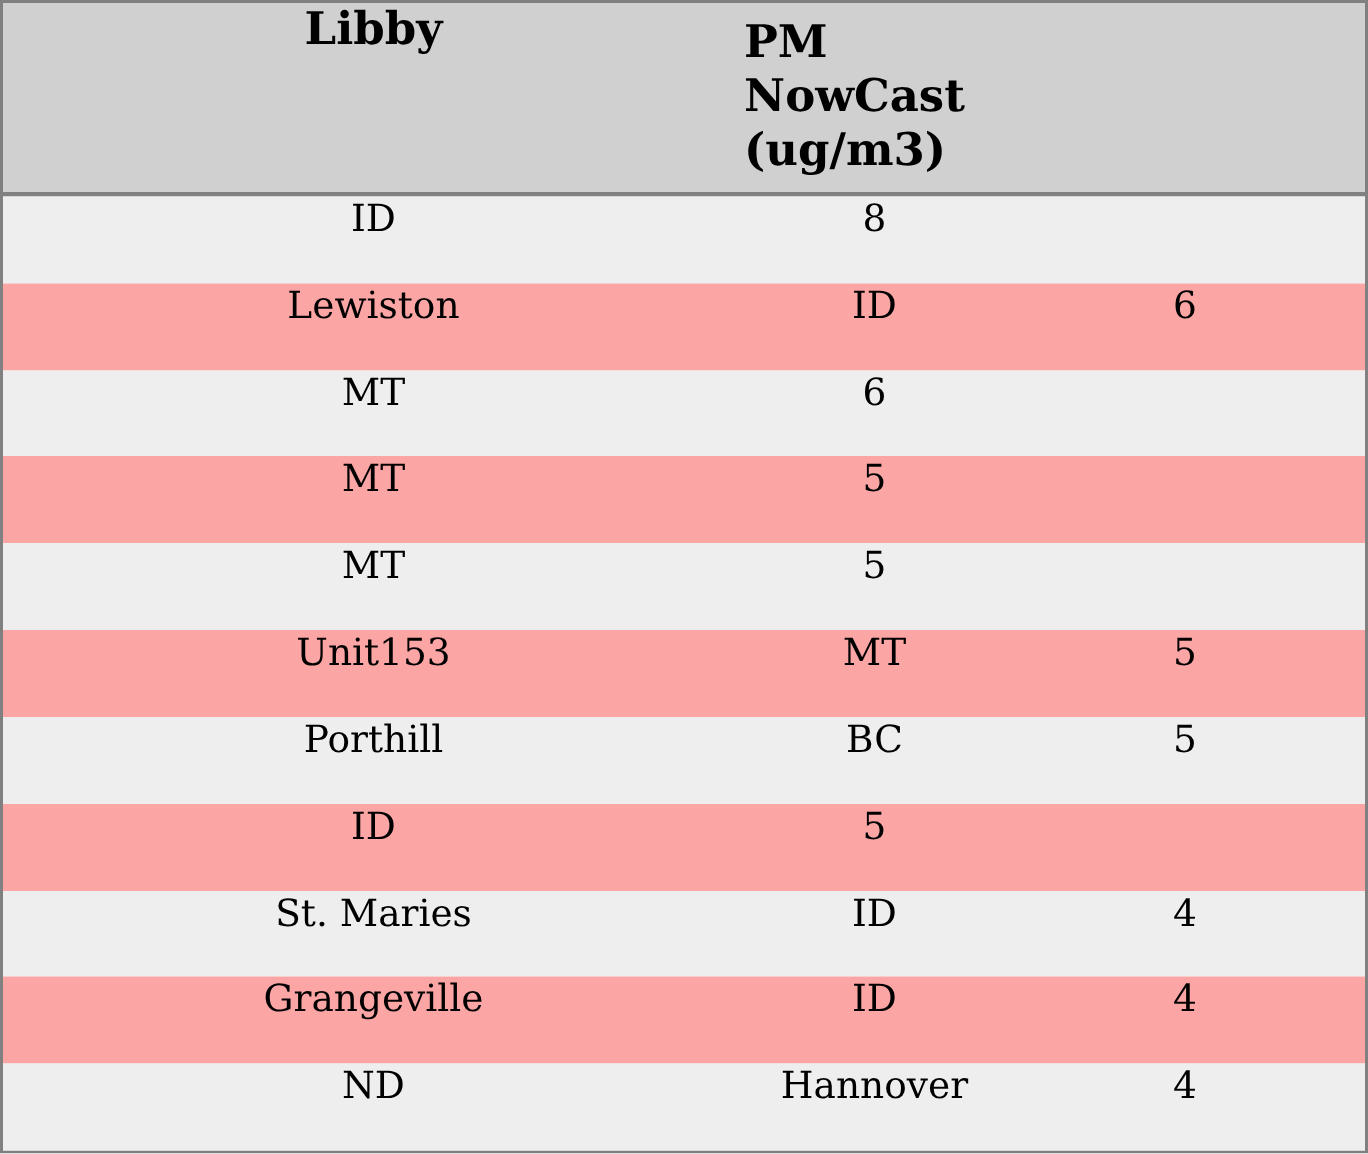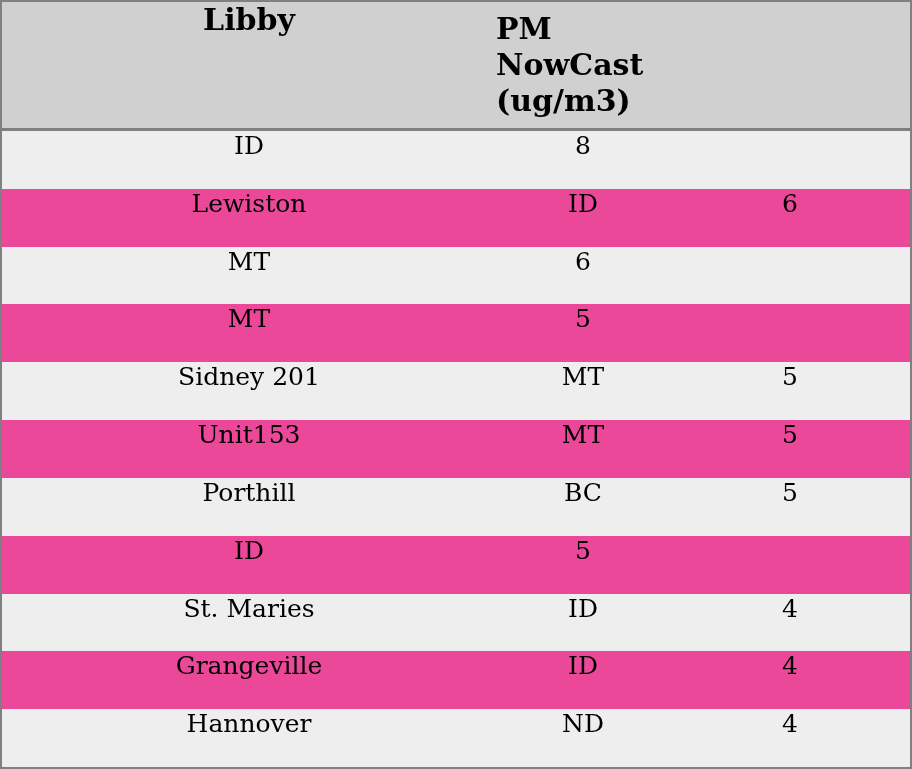--- a/index.html
+++ b/index.html
@@ -25,21 +25,21 @@
     font-weight: bold;
     font-size: 30px;
   }
   .header-separator {
     background: #808080;
   }
   .t-row {
     display: grid;
     grid-template-columns: 494px 174px 240px;
     font-size: 25px;
-    background: #ec4899;
+    background: #fca5a5;
   }
   
   .t-row:nth-child(odd) {
     background: #eeeeee;
   }
   .cell {
     display: flex;
     align-items: flex-start;
     justify-content: center;
     text-align: center;
@@ -83,21 +83,20 @@
     <div class="cell">MT</div>
     <div class="cell">6</div>
   </div>
 
   <div class="t-row">
     <div class="cell">MT</div>
     <div class="cell">5</div>
   </div>
 
   <div class="t-row">
-    <div class="cell">Sidney 201</div>
     <div class="cell">MT</div>
     <div class="cell">5</div>
   </div>
 
   <div class="t-row">
     <div class="cell">Unit153</div>
     <div class="cell">MT</div>
     <div class="cell">5</div>
   </div>
 
@@ -118,18 +117,18 @@
     <div class="cell">4</div>
   </div>
 
   <div class="t-row">
     <div class="cell">Grangeville</div>
     <div class="cell">ID</div>
     <div class="cell">4</div>
   </div>
 
   <div class="t-row">
+    <div class="cell">ND</div>
     <div class="cell">Hannover</div>
-    <div class="cell">ND</div>
     <div class="cell">4</div>
   </div>
 
 </div>
 
 </body></html>

